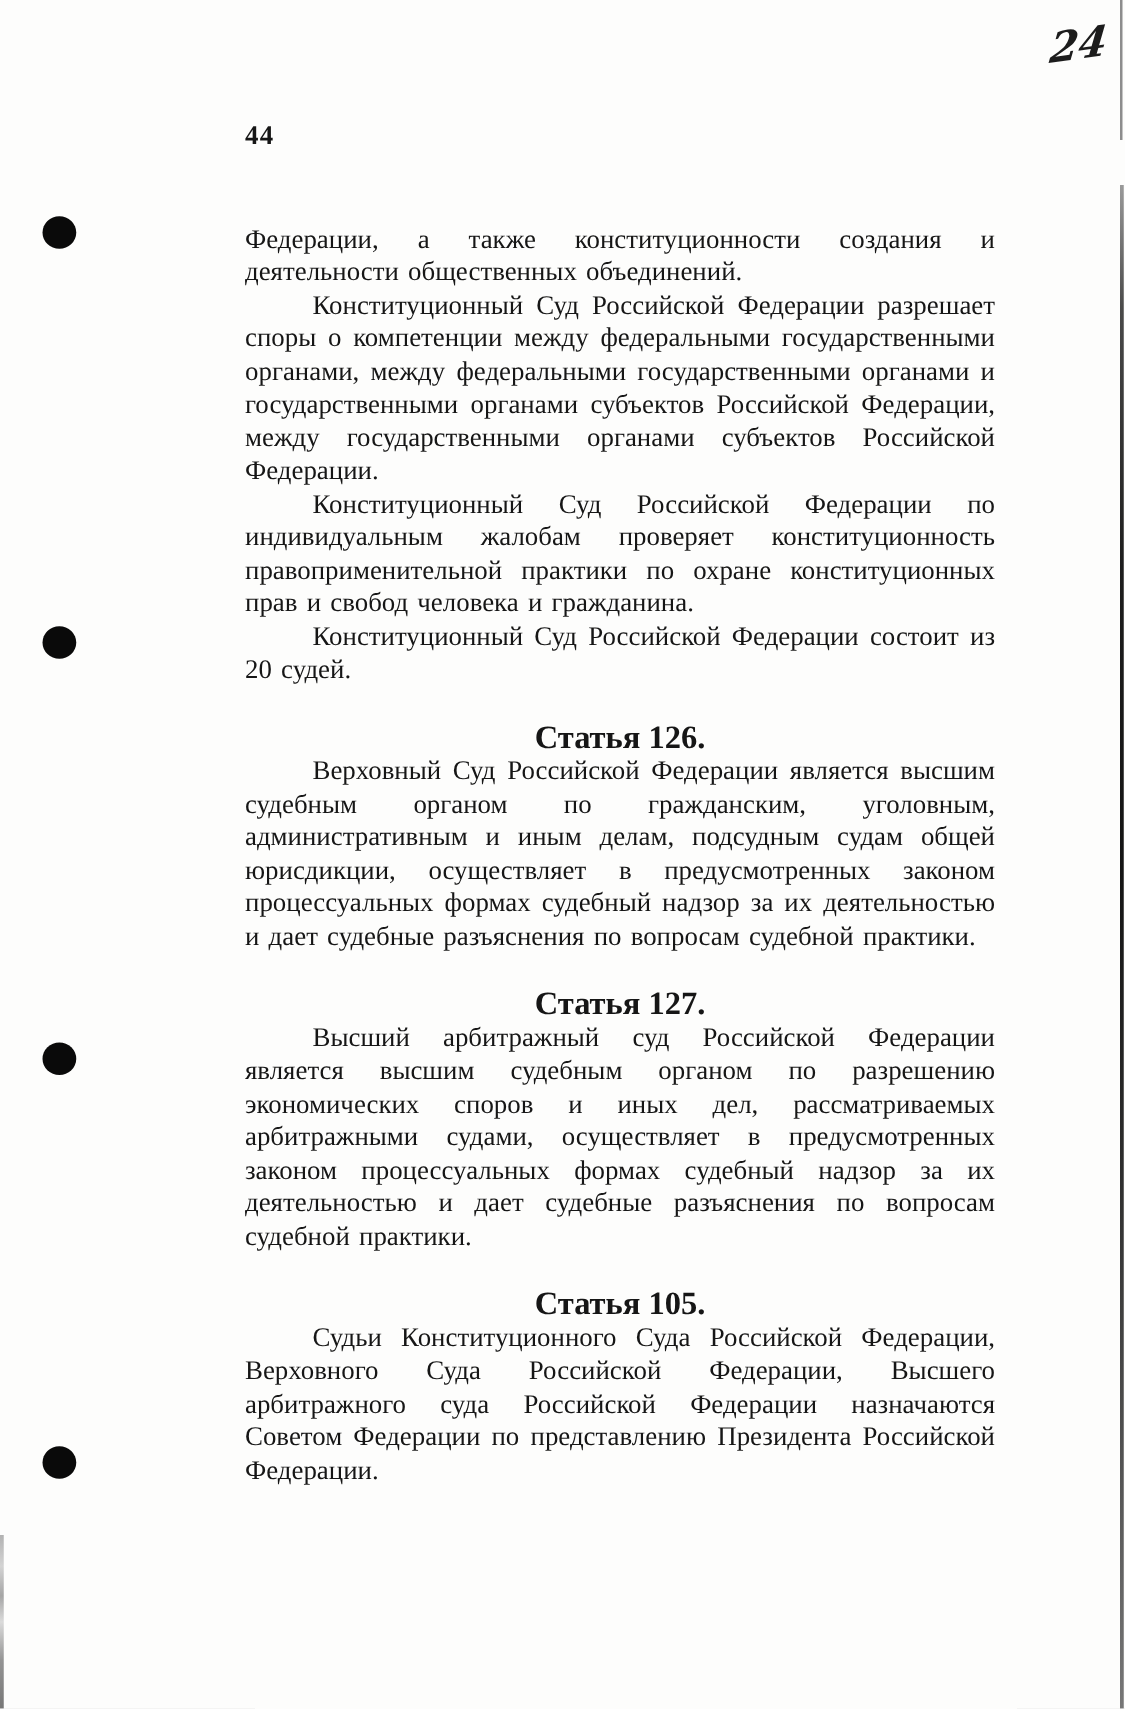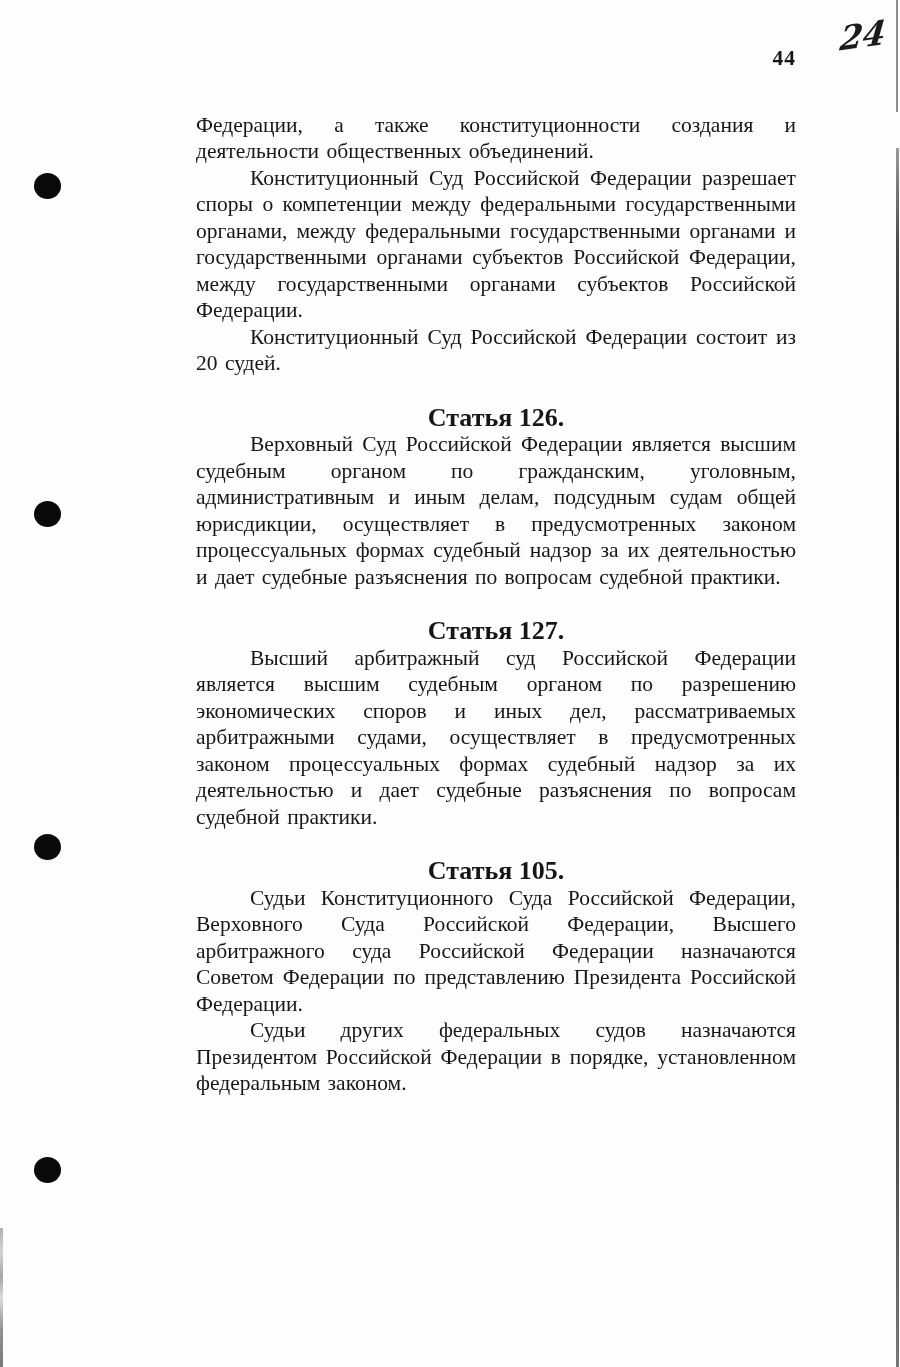--- a/index.html
+++ b/index.html
@@ -20,23 +20,23 @@
   .text-column {
     position: absolute;
     top: 0;
     left: 196px;
     width: 600px;
     font-size: 21.5px;
     line-height: 26.5px;
     text-align: justify;
   }
   .page-number {
-    padding-top: 45px;
-    margin-bottom: 40px;
-    text-align: right;
+    padding-top: 95px;
+    margin-bottom: 56px;
+    text-align: left;
     font-weight: bold;
     letter-spacing: 1px;
   }
   .text-column p {
     margin: 0;
     text-indent: 54px;
     word-spacing: 2px;
   }
   .text-column p.no-indent {
     text-indent: 0;
@@ -122,31 +122,31 @@
   <span class="edge-left-bottom"></span>
 
   <main class="text-column">
 
     <div class="page-number">44</div>
 
     <p class="no-indent">Федерации, а также конституционности создания и деятельности общественных объединений.</p>
 
     <p>Конституционный Суд Российской Федерации разрешает споры о компетенции между федеральными государственными органами, между федеральными государственными органами и государственными органами субъектов Российской Федерации, между государственными органами субъектов Российской Федерации.</p>
 
+    <p>Конституционный Суд Российской Федерации по индивидуальным жалобам проверяет конституционность правоприменительной практики по охране конституционных прав и свобод человека и гражданина.</p>
 
     <p>Конституционный Суд Российской Федерации состоит из 20 судей.</p>
 
     <h2>Статья 126.</h2>
 
     <p>Верховный Суд Российской Федерации является высшим судебным органом по гражданским, уголовным, административным и иным делам, подсудным судам общей юрисдикции, осуществляет в предусмотренных законом процессуальных формах судебный надзор за их деятельностью и дает судебные разъяснения по вопросам судебной практики.</p>
 
     <h2>Статья 127.</h2>
 
     <p>Высший арбитражный суд Российской Федерации является высшим судебным органом по разрешению экономических споров и иных дел, рассматриваемых арбитражными судами, осуществляет в предусмотренных законом процессуальных формах судебный надзор за их деятельностью и дает судебные разъяснения по вопросам судебной практики.</p>
 
     <h2>Статья 105.</h2>
 
     <p>Судьи Конституционного Суда Российской Федерации, Верховного Суда Российской Федерации, Высшего арбитражного суда Российской Федерации назначаются Советом Федерации по представлению Президента Российской Федерации.</p>
 
-    <p>Судьи других федеральных судов назначаются Президентом Российской Федерации в порядке, установленном федеральным законом.</p>
 
   </main>
 </div>
 
 </body></html>

